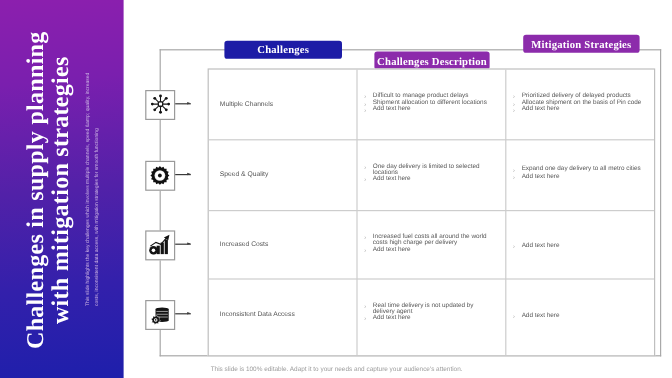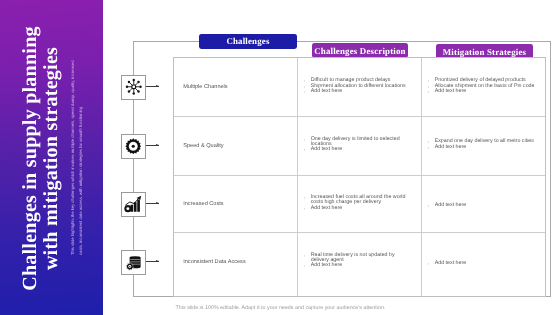--- a/index.html
+++ b/index.html
@@ -66,27 +66,27 @@
       <div class="note-txt">This slide highlights the key challenges which involves multiple channels, speed &amp;amp; quality, increased costs, inconsistent data access, with mitigation strategies for smooth functioning</div>
     </div>
   </div>
 
   <div class="conn" style="left:133px;top:41px;width:418px;height:1px;"></div>
   <div class="conn" style="left:133px;top:41px;width:1px;height:256px;"></div>
   <div class="conn" style="left:550px;top:41px;width:1px;height:256px;"></div>
   <div class="conn" style="left:133px;top:296px;width:418px;height:1px;"></div>
 
   <div id="pills">
-      <div class="pill" style="left: 187px; top: 33.5px; width: 98px; background: rgb(29, 28, 166); margin-left: 12px;">
+      <div class="pill" style="left: 187px; top: 33.5px; width: 98px; background: rgb(29, 28, 166);">
         <span>Challenges</span>
       </div>
       <div class="pill" style="left: 312px; top: 43px; width: 96px; background: rgb(140, 43, 171);">
         <span>Challenges Description</span>
       </div>
-      <div class="pill" style="left: 436px; top: 44px; width: 97px; background: rgb(140, 43, 171);">
+      <div class="pill" style="left: 436px; top: 29px; width: 97px; background: rgb(140, 43, 171);">
         <span>Mitigation Strategies</span>
       </div>
     </div>
   <div id="iconboxes">
       <div class="iconbox" style="left: 121px; top: 74.5px;">
         <span>
           <svg width="17.5" height="17.5" viewBox="0 0 48 48">
             <line x1="30.40" y1="24.00" x2="40.60" y2="24.00" stroke="#141414" stroke-width="2.4"></line>
             <circle cx="42.60" cy="24.00" r="3.3" fill="#141414"></circle>
             <line x1="28.53" y1="28.53" x2="35.74" y2="35.74" stroke="#141414" stroke-width="2.4"></line>

